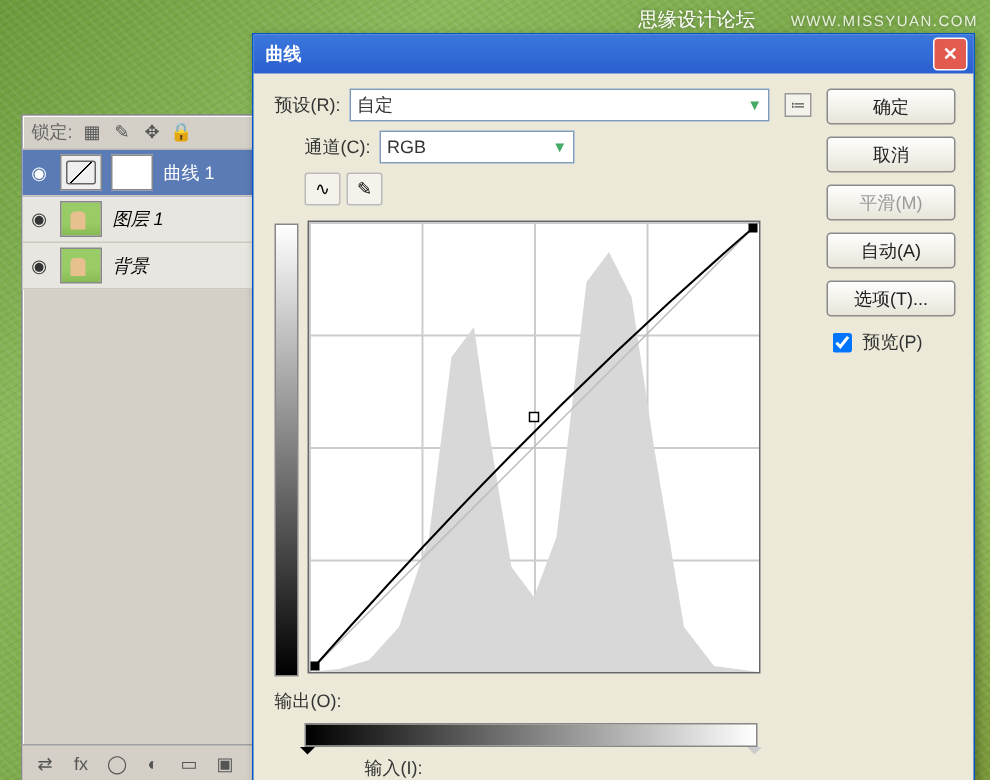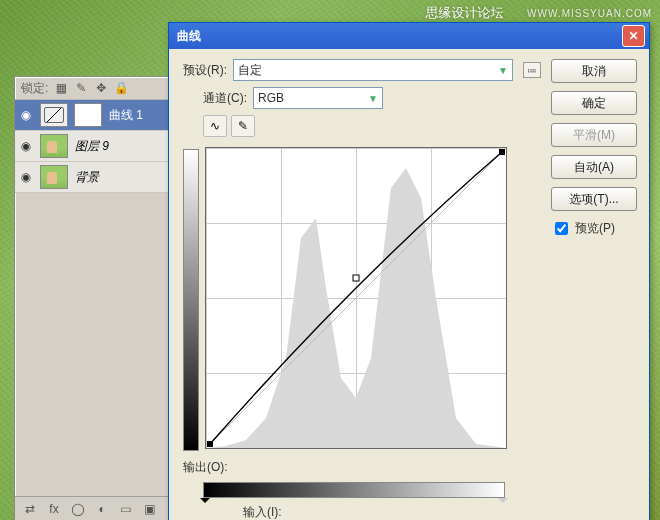--- a/index.html
+++ b/index.html
@@ -84,21 +84,21 @@
     <div class="layer-list">
       <div class="layer active">
         <div class="eye">◉</div>
         <div class="thumb curve"></div>
         <div class="thumb mask"></div>
         <div class="layer-name">曲线 1</div>
       </div>
       <div class="layer">
         <div class="eye">◉</div>
         <div class="thumb img"></div>
-        <div class="layer-name">图层 9</div>
+        <div class="layer-name">图层 1</div>
       </div>
       <div class="layer">
         <div class="eye">◉</div>
         <div class="thumb img"></div>
         <div class="layer-name" style="font-style:italic">背景</div>
       </div>
     </div>
     <div class="lp-footer">
       <span class="ico">⇄</span>
       <span class="ico">fx</span>
@@ -159,22 +159,22 @@
         </div>
         <div class="hgrad-row">
           <div class="hgrad"></div>
         </div>
         <div class="row" style="margin-left:60px">
           <span>输入(I):</span>
         </div>
 
       </div>
       <div class="dlg-right">
+        <div class="btn">确定</div>
         <div class="btn">取消</div>
-        <div class="btn">确定</div>
         <div class="btn disabled">平滑(M)</div>
         <div class="btn">自动(A)</div>
         <div class="btn">选项(T)...</div>
         <label class="chk">
           <input type="checkbox" checked="" style="">
           <span>预览(P)</span>
         </label>
       </div>
     </div>
   </div>

